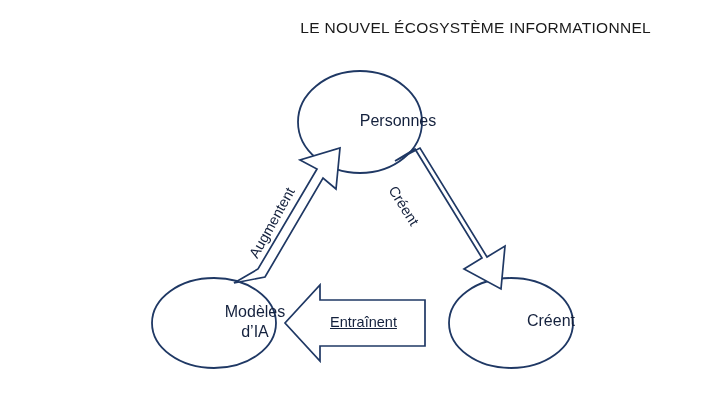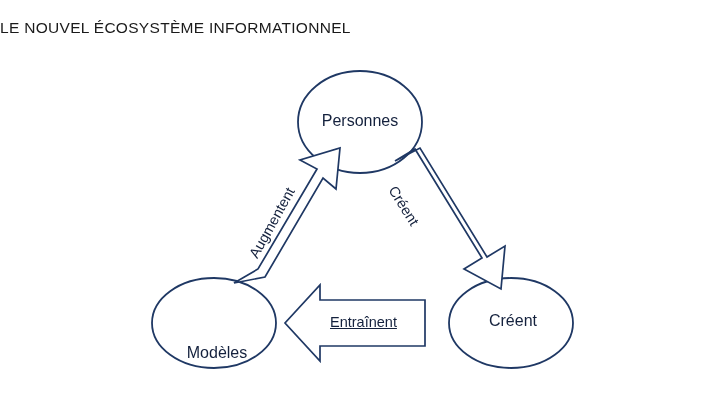--- a/index.html
+++ b/index.html
@@ -17,49 +17,49 @@
   #canvas {
     position: relative;
     width: 720px;
     height: 405px;
   }
   #title {
     position: absolute;
     top: 19px;
     left: 0;
     width: 651px;
-    text-align: left;
+    text-align: right;
     font-size: 15.5px;
     letter-spacing: 0.3px;
     color: #1a1a1a;
     font-family: "Liberation Sans", sans-serif;
   }
   .node-label {
     position: absolute;
     text-align: center;
     font-size: 16px;
     color: #14213d;
     line-height: 1.25;
     pointer-events: none;
+    padding-left: 38px;
   }
   #label-personnes {
     left: 300px;
     top: 111px;
     width: 120px;
   }
   #label-donnees {
     left: 443px;
     top: 311px;
     width: 140px;
   }
   #label-modeles {
     left: 147px;
     top: 302px;
     width: 140px;
-    margin-top: 41px;
   }
   .edge-label {
     position: absolute;
     font-size: 14.5px;
     color: #14213d;
     white-space: nowrap;
   }
   #label-creent {
     left: 399px;
     top: 183px;
@@ -108,19 +108,20 @@
 
     <g>
       <polygon points="234,283 258,269 317,169 300,160 340,148 336,189 323,178 265,277" fill="#ffffff" stroke="#1f3864" stroke-width="1.7" stroke-linejoin="miter"></polygon>
     </g>
   </svg>
 
   <div class="node-label" id="label-personnes">Personnes</div>
   <div class="node-label" id="label-donnees">Créent</div>
   <div class="node-label" id="label-modeles">
     <div>Modèles</div>
+    <div>d’IA</div>
   </div>
 
   <div class="edge-label" id="label-creent">Créent</div>
   <div class="edge-label" id="label-entrainent">Entraînent</div>
   <div class="edge-label" id="label-augmentent">Augmentent</div>
 
 </div>
 
 </body></html>

